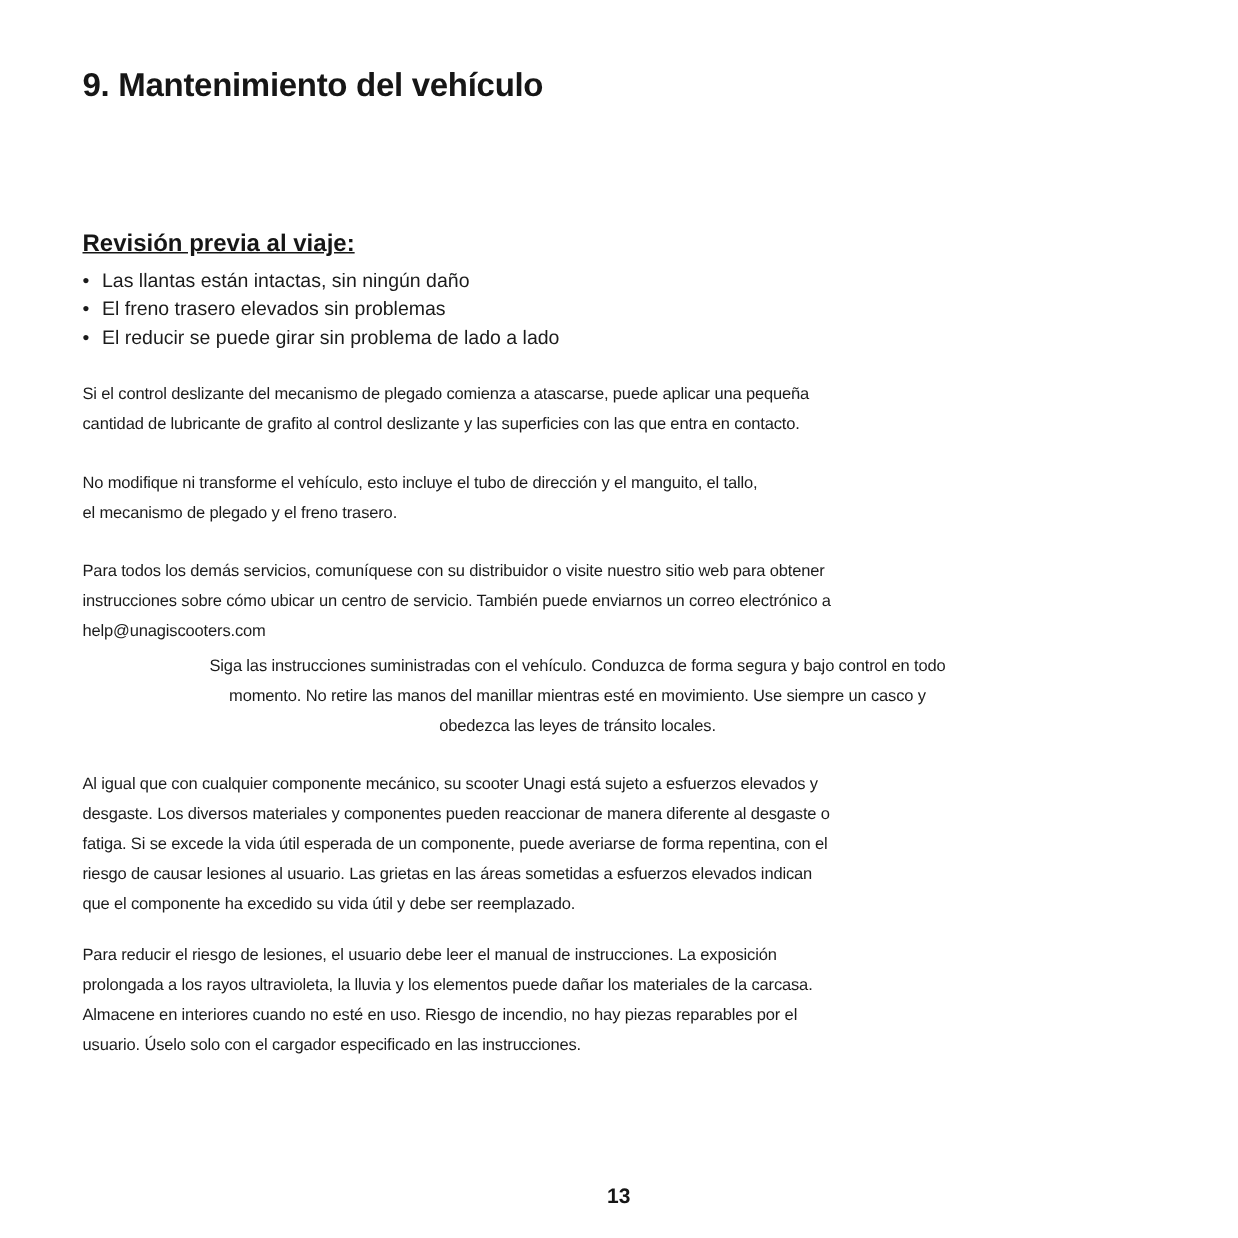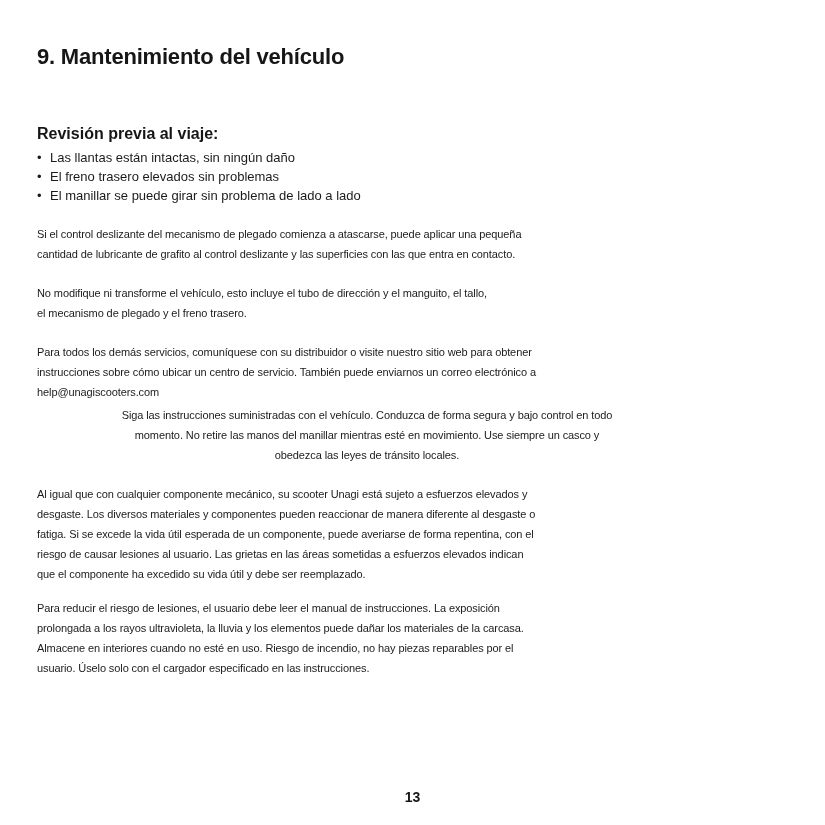--- a/index.html
+++ b/index.html
@@ -13,39 +13,39 @@
     height: 825px;
     background: #ffffff;
     font-family: "Liberation Sans", sans-serif;
     color: #1b1b1b;
     box-sizing: border-box;
     overflow: hidden;
   }
   .content {
     position: absolute;
     top: 45px;
-    left: 37px;
+    left: 55px;
     width: 660px;
   }
   .page-title {
     margin: 0;
     font-size: 22px;
     line-height: 24px;
     font-weight: bold;
     letter-spacing: -0.2px;
     color: #161616;
   }
   .section-heading {
     margin: 0;
     font-size: 16px;
     line-height: 18px;
     font-weight: bold;
     color: #161616;
   }
-  .heading-first { margin-top: 56px; }
+  .heading-first { margin-top: 85px; text-decoration: underline; }
   .heading-second { margin-top: 28px; }
   .checklist {
     list-style: none;
     margin: 5px 0 0 0;
     padding: 0;
   }
   .checklist li {
     display: flex;
     font-size: 13px;
     line-height: 19px;
@@ -89,21 +89,21 @@
       <li>
         <span class="bullet">•</span>
         <span>Las llantas están intactas, sin ningún daño</span>
       </li>
       <li>
         <span class="bullet">•</span>
         <span>El freno trasero elevados sin problemas</span>
       </li>
       <li>
         <span class="bullet">•</span>
-        <span>El manillar se puede girar sin problema de lado a lado</span>
+        <span>El reducir se puede girar sin problema de lado a lado</span>
       </li>
     </ul>
 
     <p class="para">Si el control deslizante del mecanismo de plegado comienza a atascarse, puede aplicar una pequeña
 cantidad de lubricante de grafito al control deslizante y las superficies con las que entra en contacto.</p>
     <p class="para">No modifique ni transforme el vehículo, esto incluye el tubo de dirección y el manguito, el tallo,
 el mecanismo de plegado y el freno trasero.</p>
     <p class="para">Para todos los demás servicios, comuníquese con su distribuidor o visite nuestro sitio web para obtener
 instrucciones sobre cómo ubicar un centro de servicio. También puede enviarnos un correo electrónico a
 help@unagiscooters.com</p>

